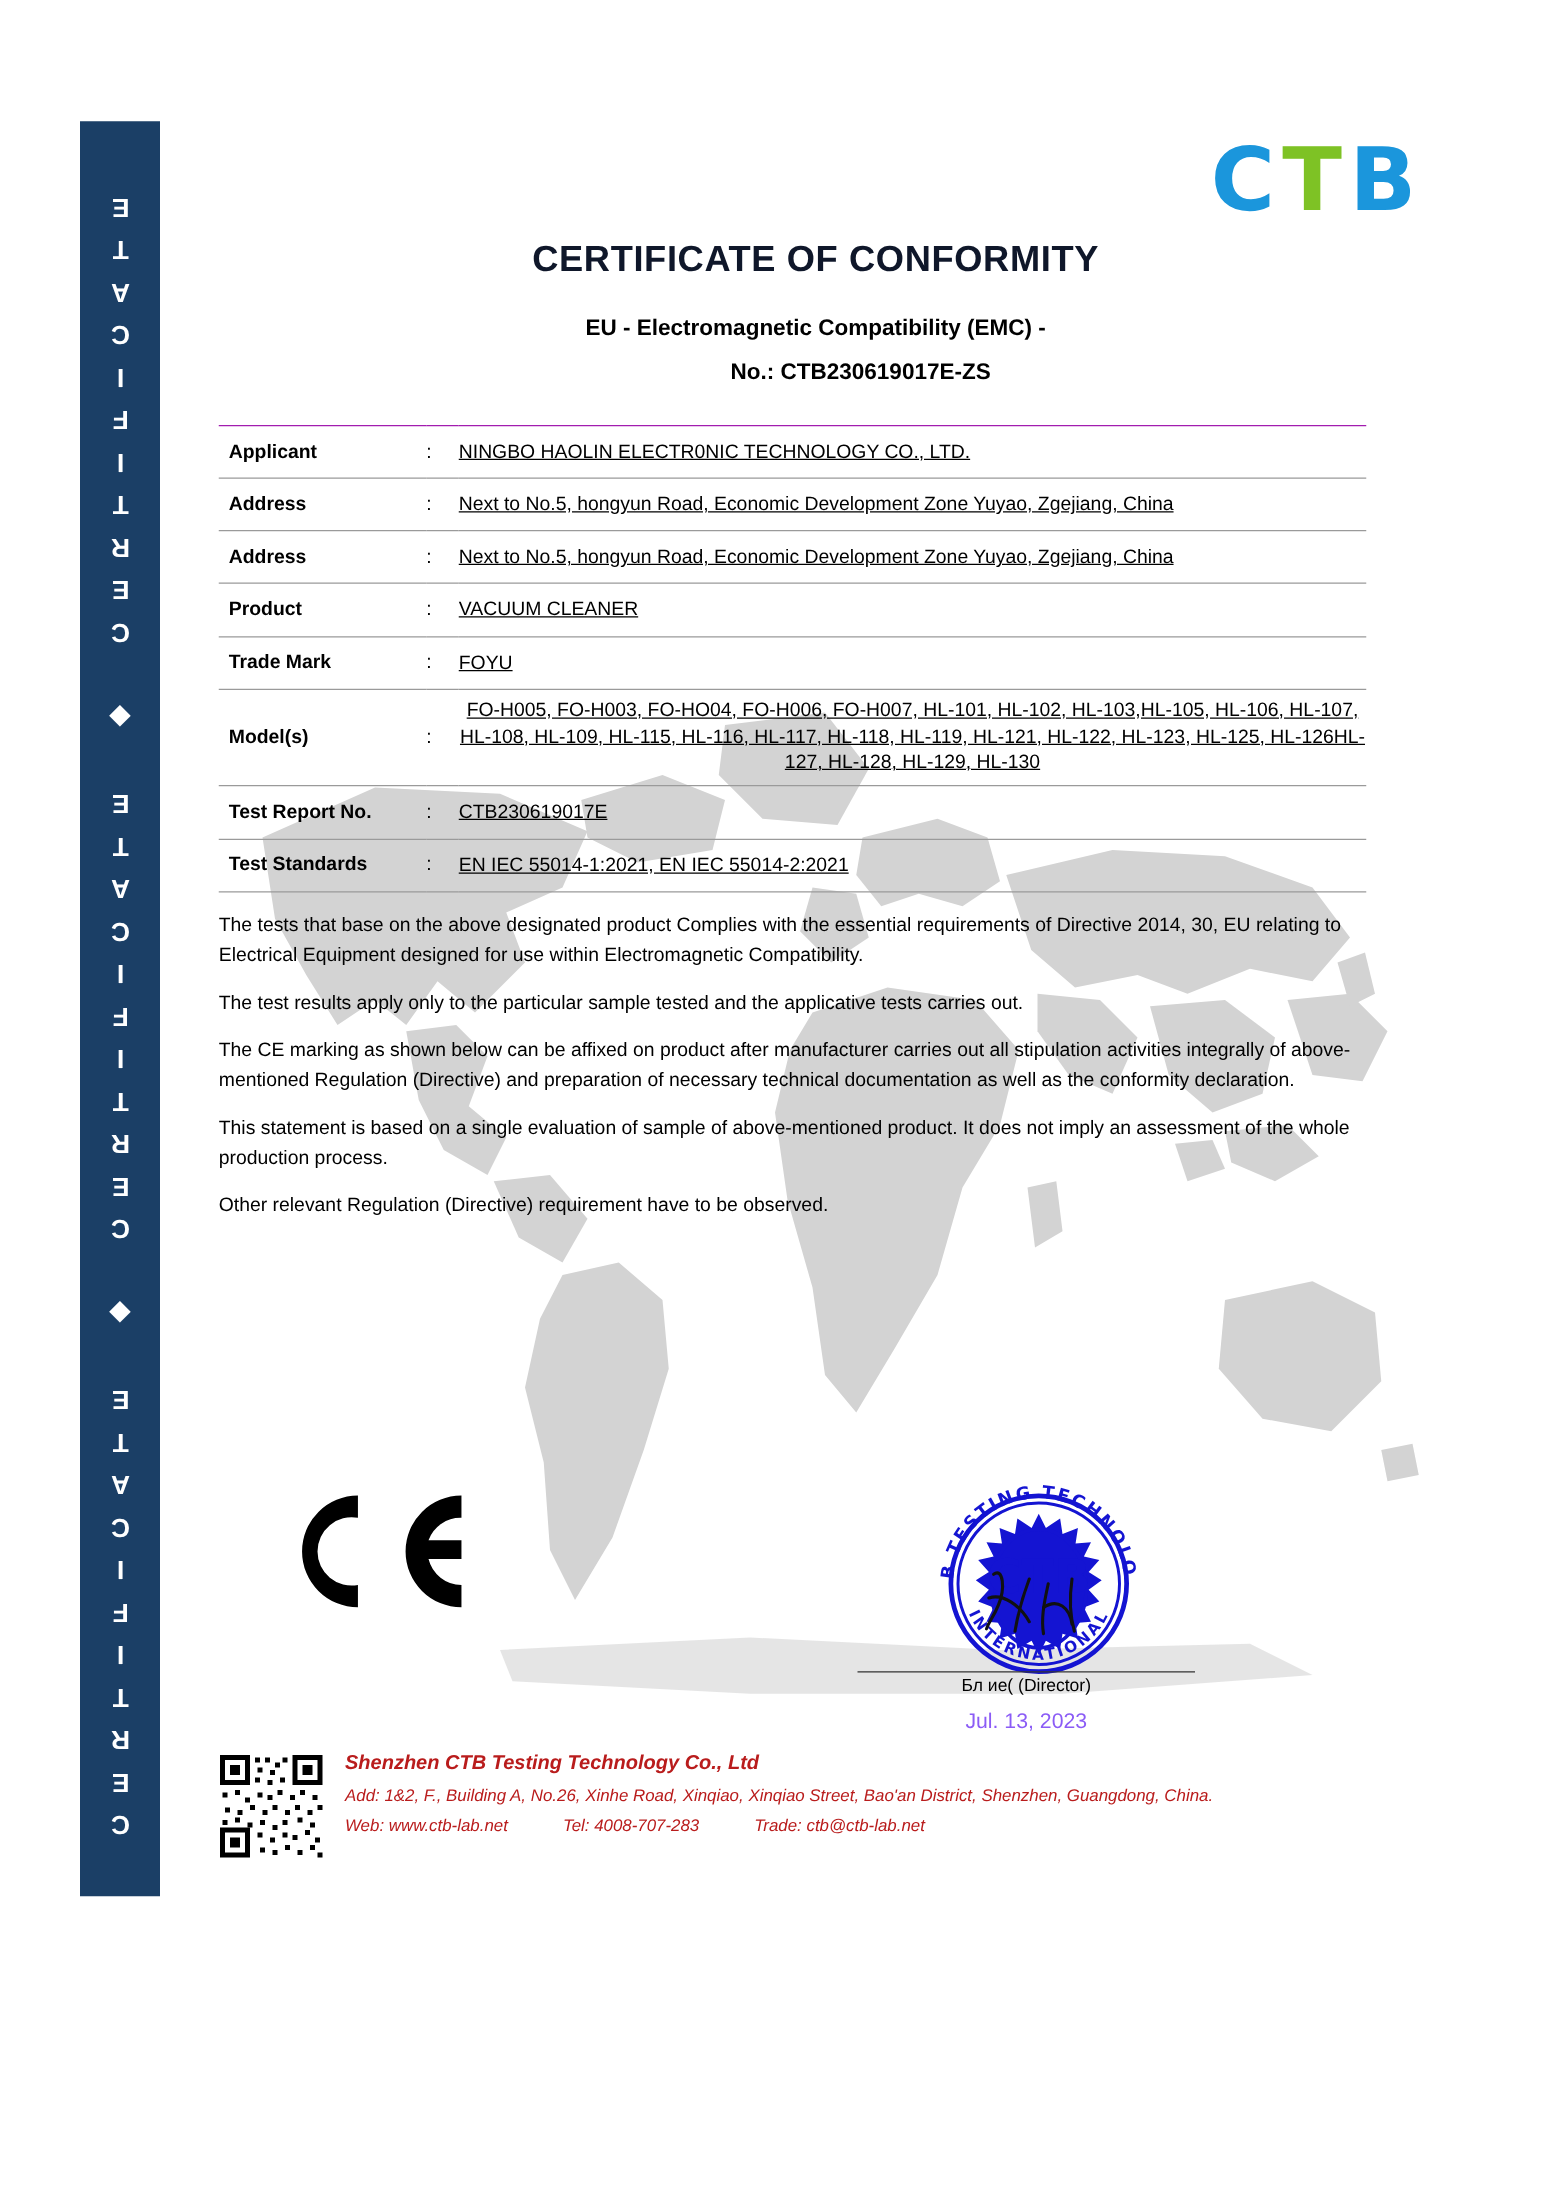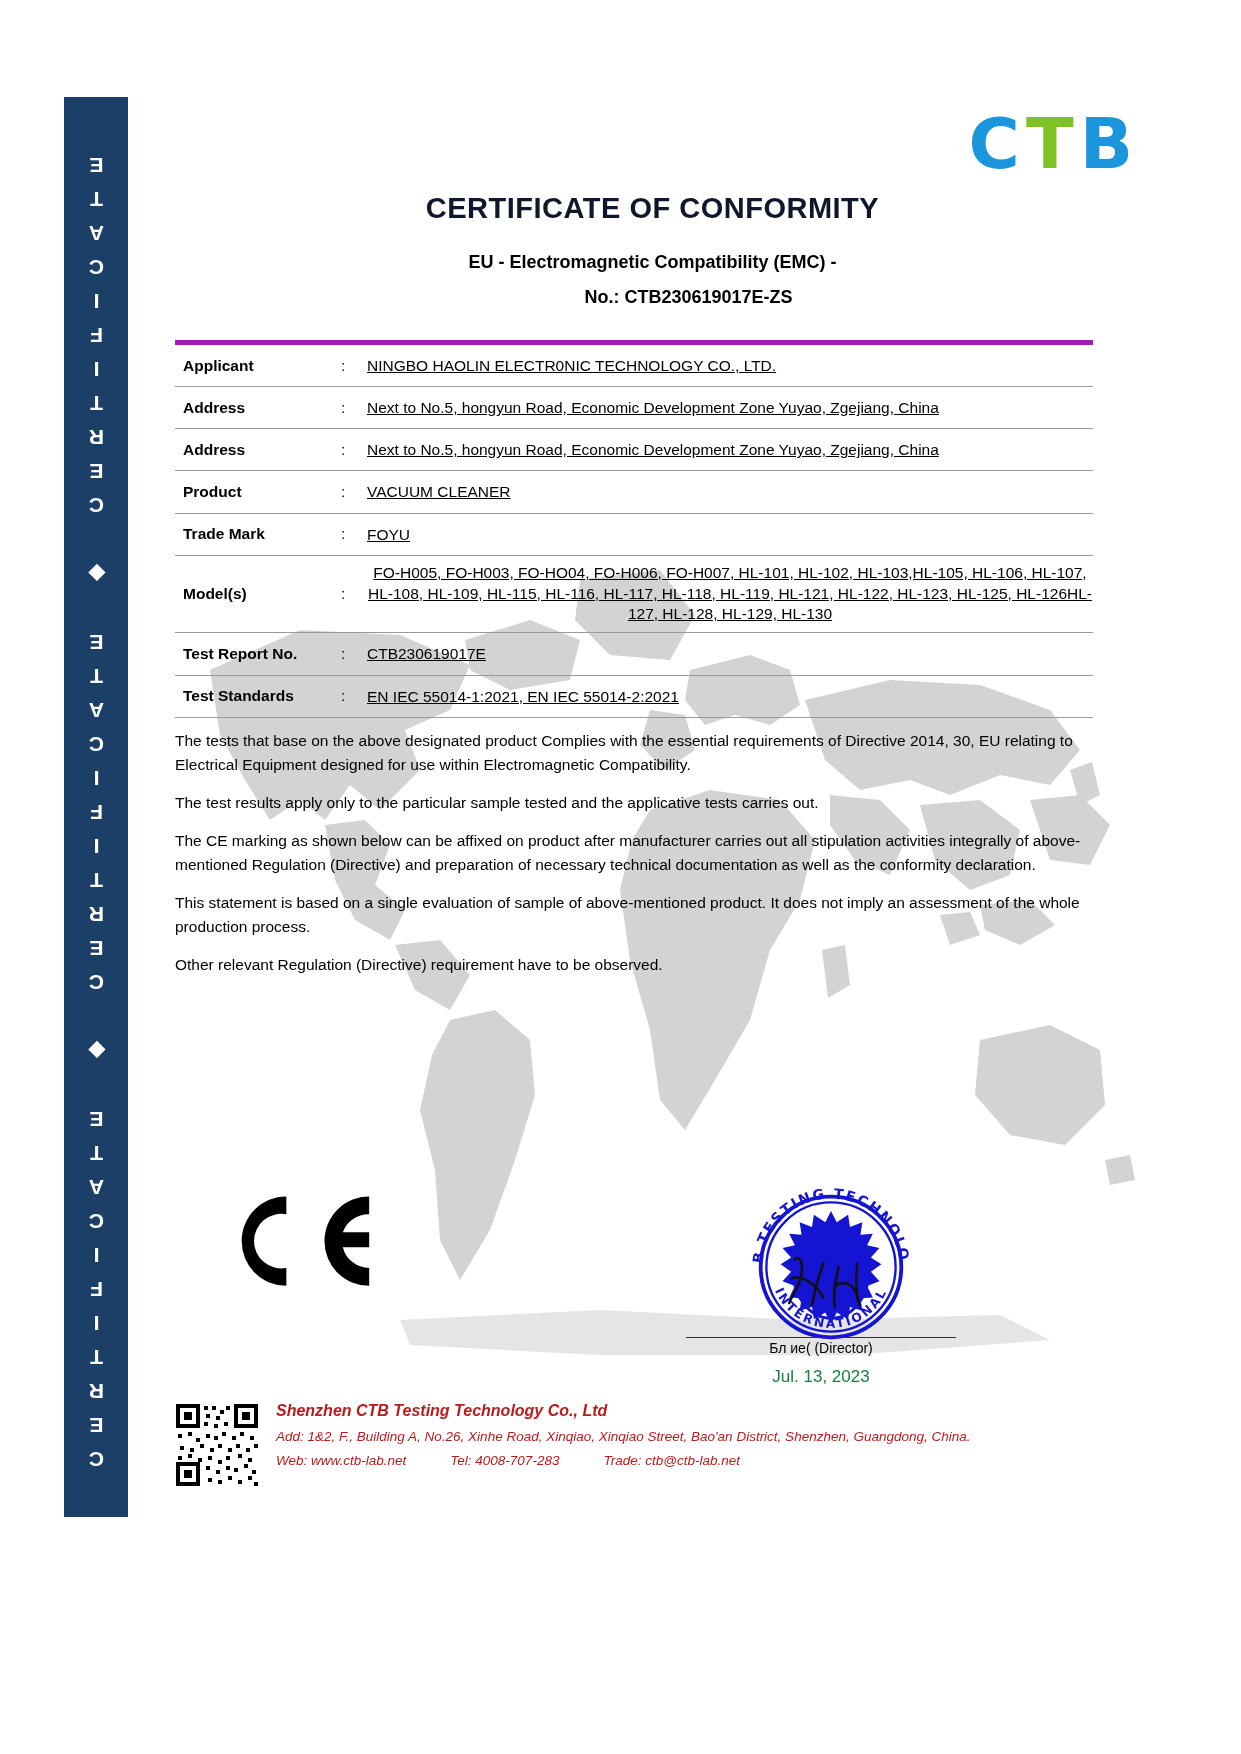--- a/index.html
+++ b/index.html
@@ -109,21 +109,21 @@
     width:918px;
     border-collapse:collapse;
     font-size:15.5px;
   }
   .info-table td{
     vertical-align:middle;
     padding:7px 0;
     color:#000;
   }
   .info-table tr{ border-bottom:1px solid #9a9a9a; }
-  .info-table tr:first-child{ border-top:5px solid #a21caf; }
+  .info-table tr:first-child{ border-top:1px solid #a21caf; }
   td.label{
     width:158px;
     font-weight:bold;
     font-size:15.5px;
     padding-left:8px;
   }
   td.colon{
     width:26px;
     text-align:left;
   }
@@ -173,21 +173,21 @@
     text-align:center;
     font-size:14px;
     color:#000000;
   }
   .date-line{
     position:absolute;
     left:558px; top:1270px;
     width:270px;
     text-align:center;
     font-size:17px;
-    color:#15803d;
+    color:#8b5cf6;
   }
 
   
   .qr{
     position:absolute;
     left:46px; top:1305px;
     width:86px;height:86px;
   }
   .footer{
     position:absolute;

